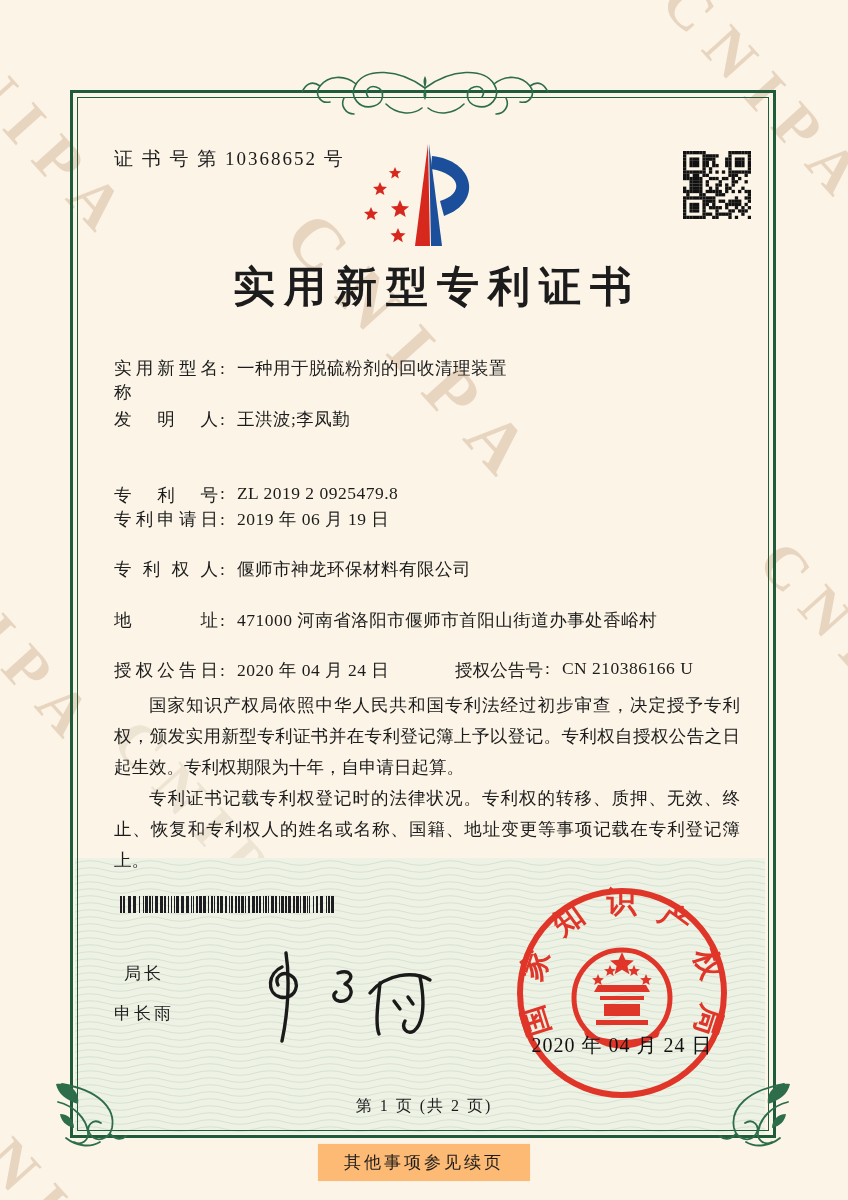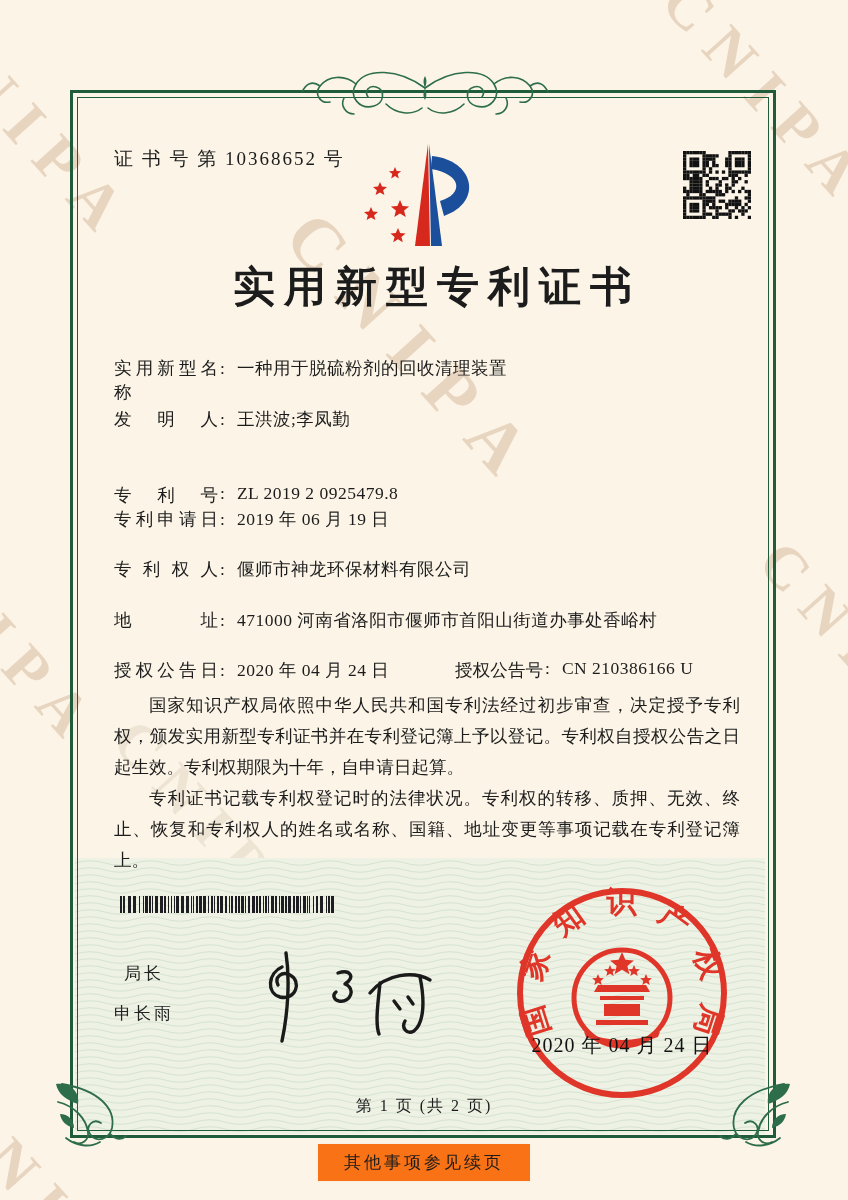--- a/index.html
+++ b/index.html
@@ -72,21 +72,21 @@
   .seal-date{
     position:absolute;left:524px;top:1032px;width:196px;text-align:center;
     font-size:20px;letter-spacing:1px;color:#111;z-index:5;
   }
   .page-note{
     position:absolute;left:0;top:1096px;width:848px;text-align:center;
     font-size:16px;letter-spacing:2px;
   }
   .cont-note{
     position:absolute;left:424px;top:1144px;transform:translateX(-50%);
-    background:#f97316;padding:7px 26px;font-size:17px;letter-spacing:3px;
+    background:#fdba74;padding:7px 26px;font-size:17px;letter-spacing:3px;
     box-shadow:0 0 2px rgba(0,0,0,.06);
   }
 </style>
 </head>
 <body>
 
 <div class="page">
 
   <span class="wm" style="left:-42px;top:-6px;font-size:64px;">CNIPA</span>
   <span class="wm" style="left:700px;top:-34px;font-size:62px;">CNIPA</span>

